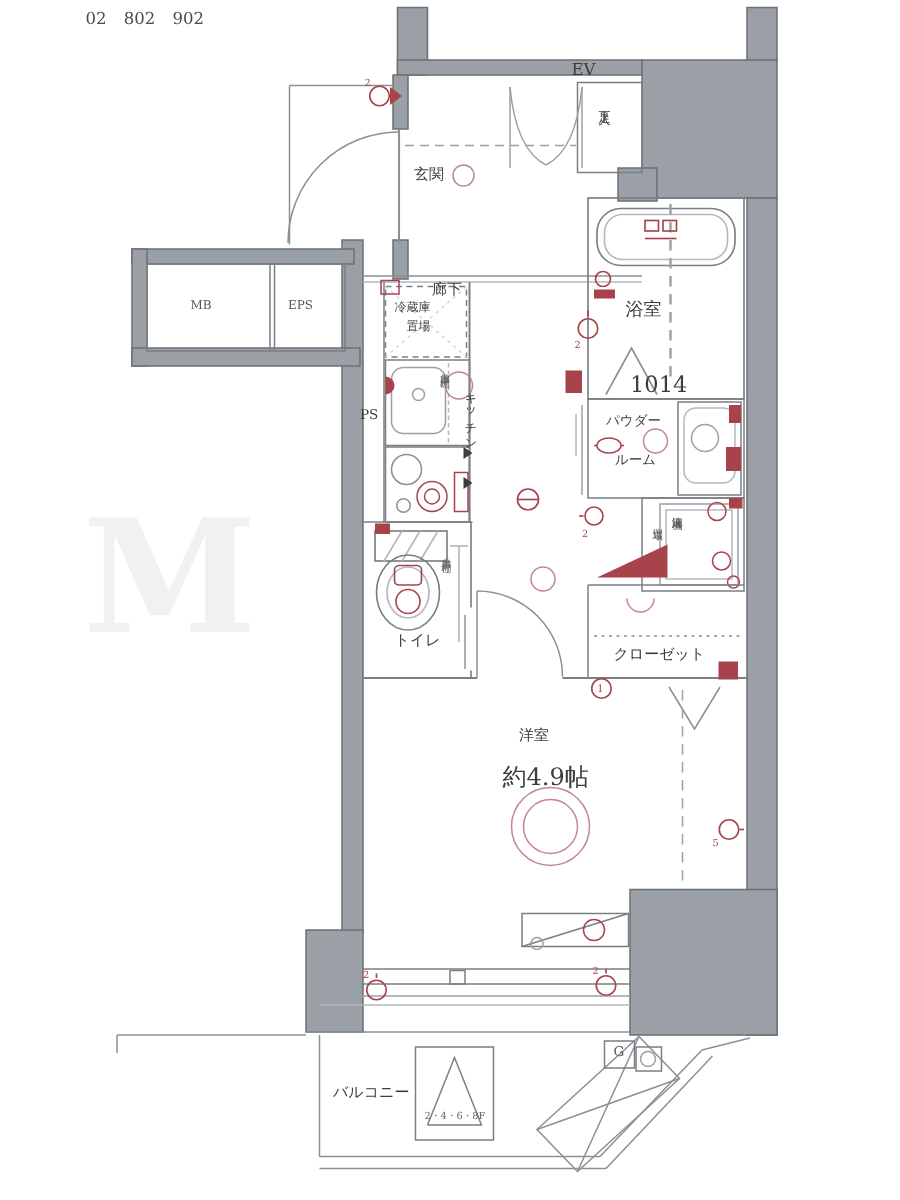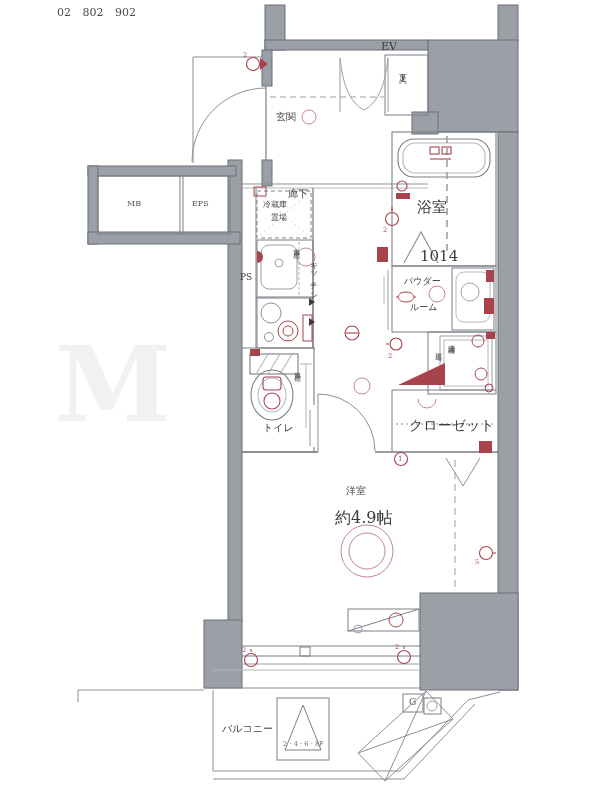--- a/index.html
+++ b/index.html
@@ -270,34 +270,34 @@
 
 <div class="lb" style="left:263px;top:201px;font-size:8px;">冷蔵庫</div>
 <div class="lb" style="left:271px;top:214px;font-size:8px;">置場</div>
 
 <div class="lb" style="left:240px;top:240px;font-size:9px;margin-top:33px;">PS</div>
 
 <div class="lb v" style="left:293px;top:243px;font-size:6.5px;color:#666;">上部吊戸棚</div>
 
 <div class="lb v" style="left:309px;top:256px;font-size:8px;">キッチン</div>
 
-<div class="lb" style="left:417px;top:200px;font-size:15px;">浴室</div>
+<div class="lb" style="left:417px;top:200px;font-size:12px;">浴室</div>
 <div class="lb" style="left:420px;top:213px;font-size:15px;margin-top:36px;">1014</div>
 
 <div class="lb" style="left:404px;top:277px;font-size:9px;">パウダー</div>
 <div class="lb" style="left:410px;top:303px;font-size:9px;">ルーム</div>
 
 <div class="lb v" style="left:447px;top:339px;font-size:7px;color:#555;">洗濯機</div>
 <div class="lb v" style="left:434px;top:347px;font-size:7px;color:#555;">置場</div>
 
 <div class="lb v" style="left:294px;top:366px;font-size:6.5px;color:#666;">上部吊戸棚</div>
 
 <div class="lb" style="left:263px;top:423px;font-size:10px;">トイレ</div>
 
-<div class="lb" style="left:409px;top:418px;font-size:14px;">クローゼット</div>
+<div class="lb" style="left:409px;top:432px;font-size:10px;">クローゼット</div>
 
 <div class="lb" style="left:346px;top:486px;font-size:10px;">洋室</div>
 <div class="lb" style="left:335px;top:510px;font-size:16px;">約4.9帖</div>
 
 <div class="lb" style="left:222px;top:724px;font-size:10px;">バルコニー</div>
 
 <div class="lb" style="left:283px;top:741px;font-size:6.5px;color:#666;">2・4・6・8F</div>
 
 <div class="lb" style="left:409px;top:698px;font-size:9px;color:#555;">G</div>
 

